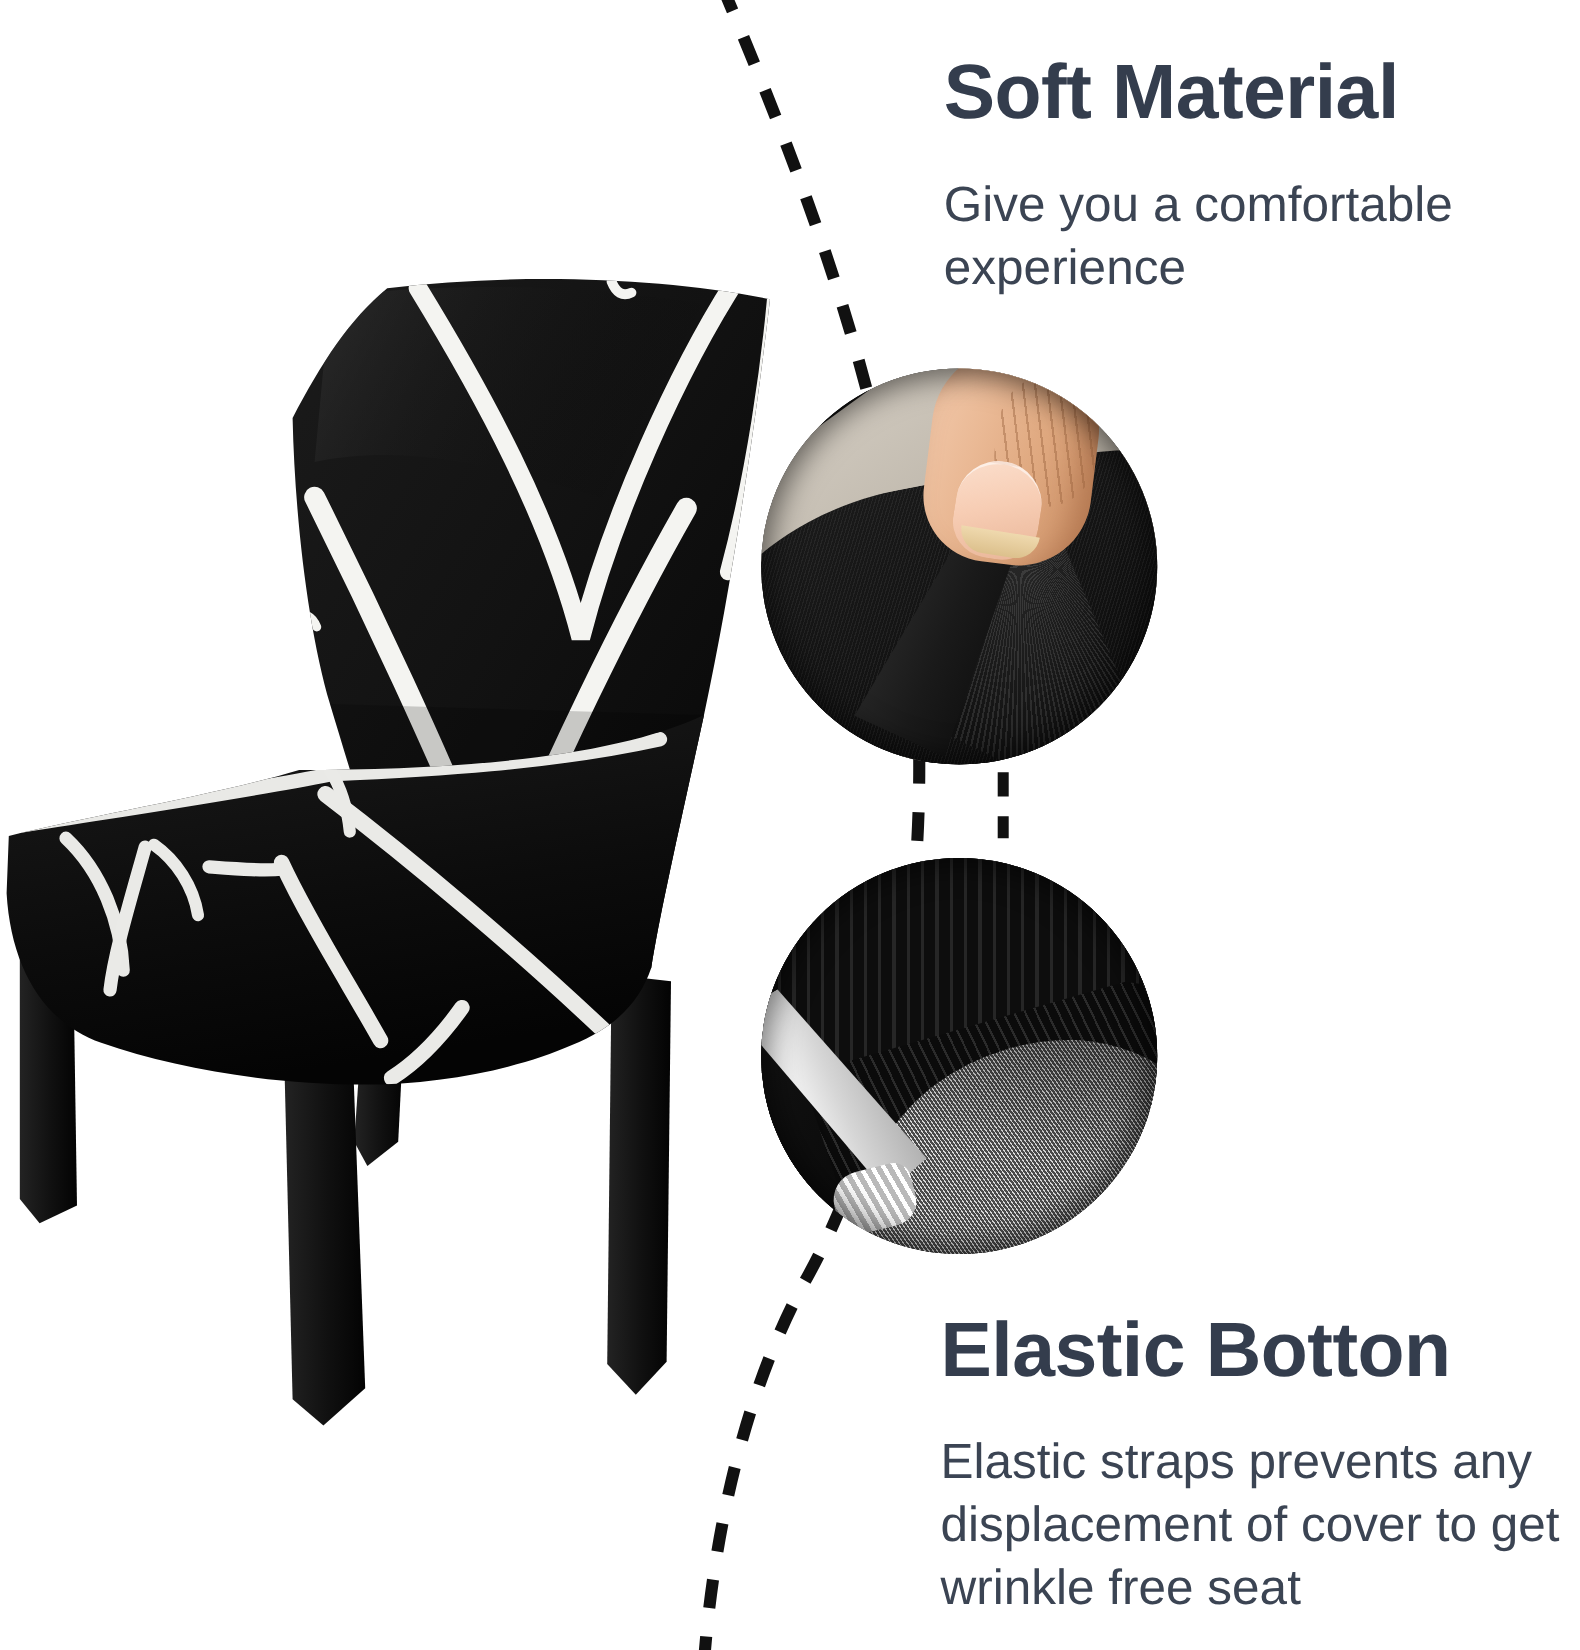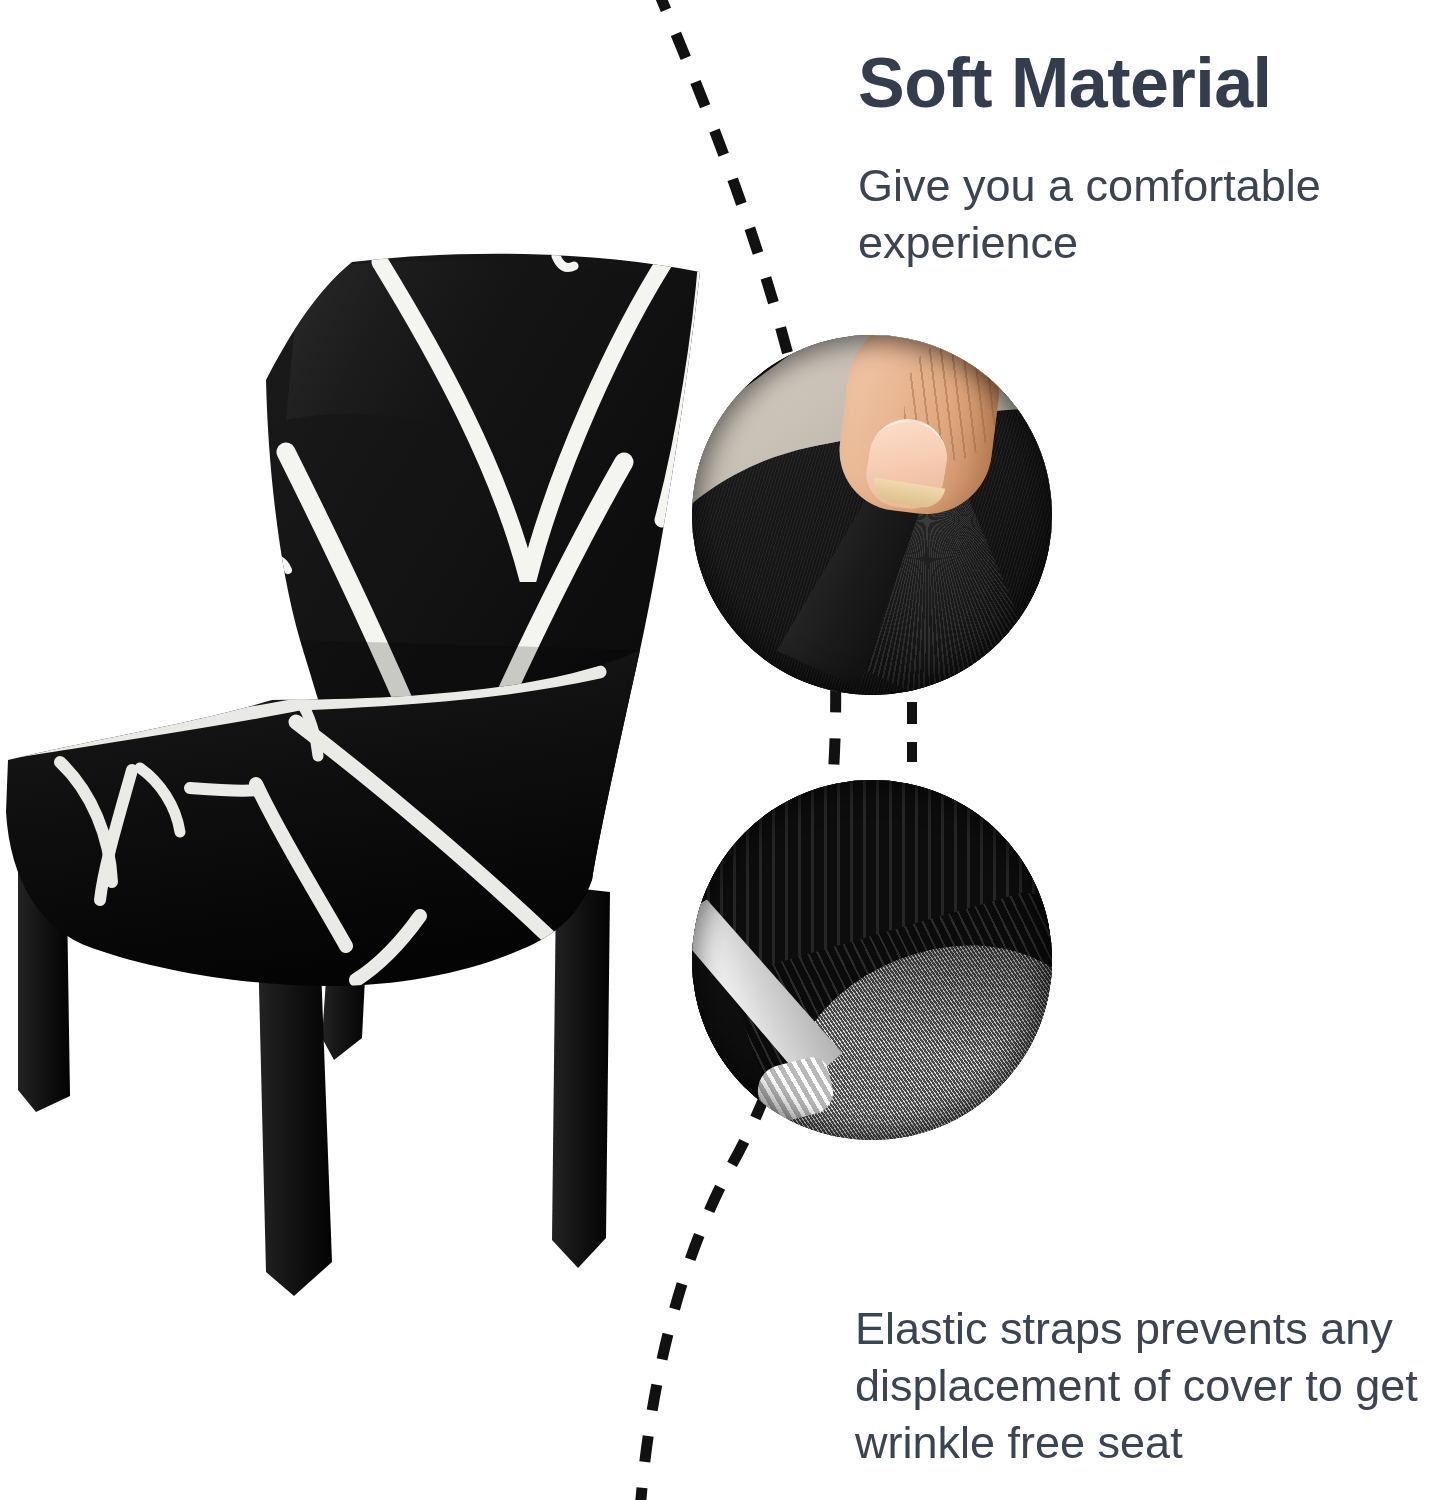--- a/index.html
+++ b/index.html
@@ -402,16 +402,17 @@
       <div class="ei-strap"></div>
       <div class="ei-strap-knot"></div>
     </div>
     <div class="inset-vig"></div>
   </div>
 
   <div class="headline" id="soft-title">Soft Material</div>
 
   <div class="bodytext" id="soft-desc">Give you a comfortable experience</div>
 
+  <div class="headline" id="elastic-title">Elastic Botton</div>
 
   <div class="bodytext" id="elastic-desc">Elastic straps prevents any displacement of cover to get wrinkle free seat</div>
 
 </div>
 
 </body></html>

